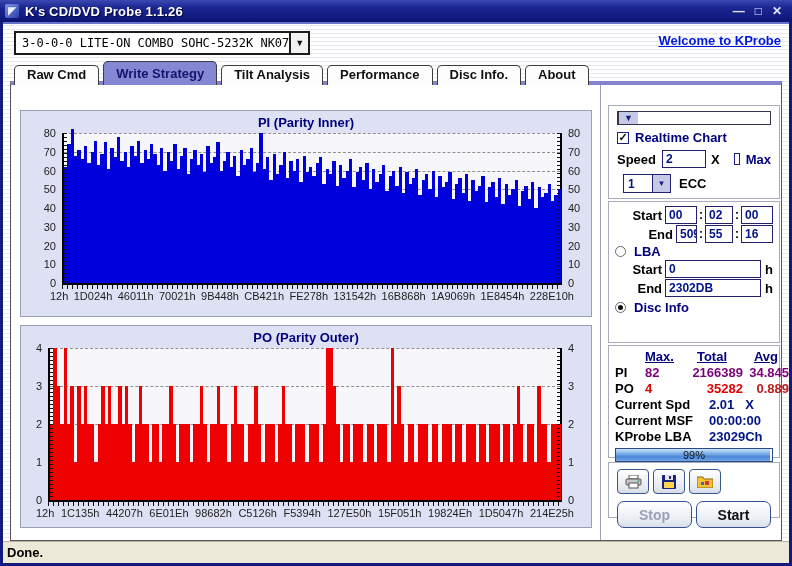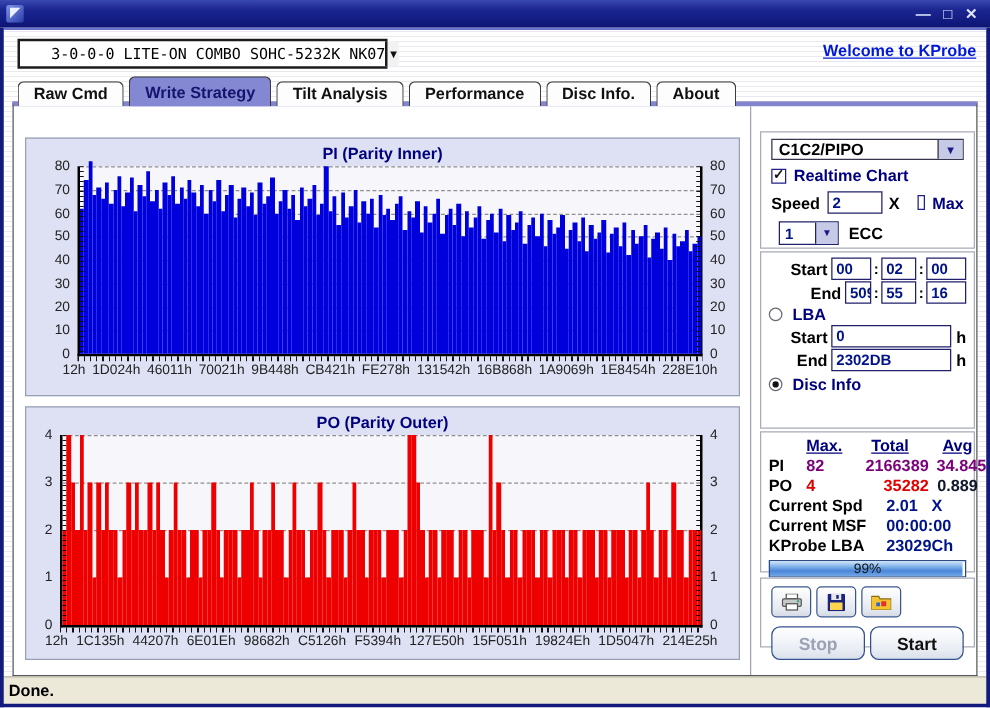--- a/index.html
+++ b/index.html
@@ -20,21 +20,21 @@
   .win-controls{margin-left:auto;display:flex;gap:10px;padding-right:10px;font-size:12px;font-weight:bold;color:#dfe6ff;}
   .win-controls span{cursor:default;line-height:1;}
   
   .body{position:absolute;left:3px;right:3px;top:22px;height:519px;
     background:repeating-linear-gradient(180deg,#ffffff 0 3px,#e9e9ef 3px 4px);}
   .body-topline{position:absolute;left:0;right:0;top:0;height:2px;background:#6973c9;}
   
   .drive-select{position:absolute;left:11px;top:9px;width:296px;height:24px;background:#fff;
     border:2px solid #1c1c1c;display:flex;align-items:stretch;box-sizing:border-box;}
   .drive-text{flex:1;display:flex;align-items:center;padding-left:6px;
-    font-family:"DejaVu Sans Mono",monospace;font-size:12px;color:#000;white-space:nowrap;margin-left:19px;}
+    font-family:"DejaVu Sans Mono",monospace;font-size:12px;color:#000;white-space:nowrap;}
   .drive-arrow{width:20px;border-left:2px solid #1c1c1c;background:#f2f2f2;display:flex;align-items:center;justify-content:center;
     font-size:9px;color:#111;}
   .welcome-link{position:absolute;right:8px;top:11px;font-size:13px;font-weight:bold;color:#0018d8;text-decoration:underline;cursor:pointer;}
   
   .tabs{position:absolute;left:11px;top:40px;display:flex;align-items:flex-end;gap:4px;height:23px;z-index:5;}
   .tab{background:#fdfdfd;border:1px solid #3c3c3c;border-bottom:none;border-radius:5px 5px 0 0;
     padding:2px 12px 3px 12px;font-size:13px;font-weight:bold;color:#111;height:14px;line-height:14px;cursor:pointer;}
   .tab.active{background:#8487d2;color:#14146e;padding-top:5px;height:15px;z-index:6;}
   
   .content{position:absolute;left:7px;top:59px;width:770px;height:455px;background:#fff;
@@ -111,20 +111,21 @@
   .statusbar{position:absolute;left:3px;right:3px;top:541px;height:22px;background:#ece9d8;
     border-top:1px solid #b8b4a0;display:flex;align-items:center;padding-left:4px;box-sizing:border-box;z-index:40;}
   .status-text{font-size:13px;font-weight:bold;color:#000;}
 </style>
 </head>
 <body>
 
 <div class="window">
   <div class="titlebar">
     <div class="app-icon">◤</div>
+    <div class="title-text">K's CD/DVD Probe 1.1.26</div>
     <div class="win-controls">
       <span>—</span>
       <span>□</span>
       <span>✕</span>
     </div>
   </div>
 
   <div class="body">
     <div class="body-topline"></div>
 
@@ -543,21 +544,20 @@
             <span>127E50h</span>
             <span>15F051h</span>
             <span>19824Eh</span>
             <span>1D5047h</span>
             <span>214E25h</span>
           </div>
       </div>
 
       <div class="gbox gbox1">
         <div class="mode-select">
-          <div class="mode-text">C1C2/PIPO</div>
           <div class="mode-arrow">▼</div>
         </div>
         <div class="row" style="margin-top:3px;">
           <span class="checkbox">✓</span>
           <span class="lbl-n">Realtime Chart</span>
         </div>
         <div class="row" style="margin-top:3px;">
           <span class="lbl-b">Speed</span>
           <input class="field" style="width: 44px; margin-left: 6px;" readonly="" value="2">
           <span class="lbl-b" style="margin-left:5px;">X</span>
@@ -616,21 +616,21 @@
             <div class="hdr">Max.</div>
             <div class="hdr" style="text-align: center;">Total</div>
             <div class="hdr" style="text-align: center;">Avg</div>
             <div class="cell" style="color: rgb(0, 0, 0);">PI</div>
             <div class="cell" style="color: rgb(123, 0, 123);">82</div>
             <div class="cell" style="color: rgb(123, 0, 123); text-align: right;">2166389</div>
             <div class="cell" style="color: rgb(123, 0, 123); text-align: right;">34.845</div>
             <div class="cell" style="color: rgb(0, 0, 0);">PO</div>
             <div class="cell" style="color: rgb(224, 0, 0);">4</div>
             <div class="cell" style="color: rgb(224, 0, 0); text-align: right;">35282</div>
-            <div class="cell" style="color: #0f172a; text-align: center;">0.889</div>
+            <div class="cell" style="color: #b91c1c; text-align: right;">0.889</div>
           </div>
         <div>
             <div class="cur-row">
               <span class="cl">Current Spd</span>
               <span class="cv">2.01   X</span>
             </div>
             <div class="cur-row">
               <span class="cl">Current MSF</span>
               <span class="cv">00:00:00</span>
             </div>

